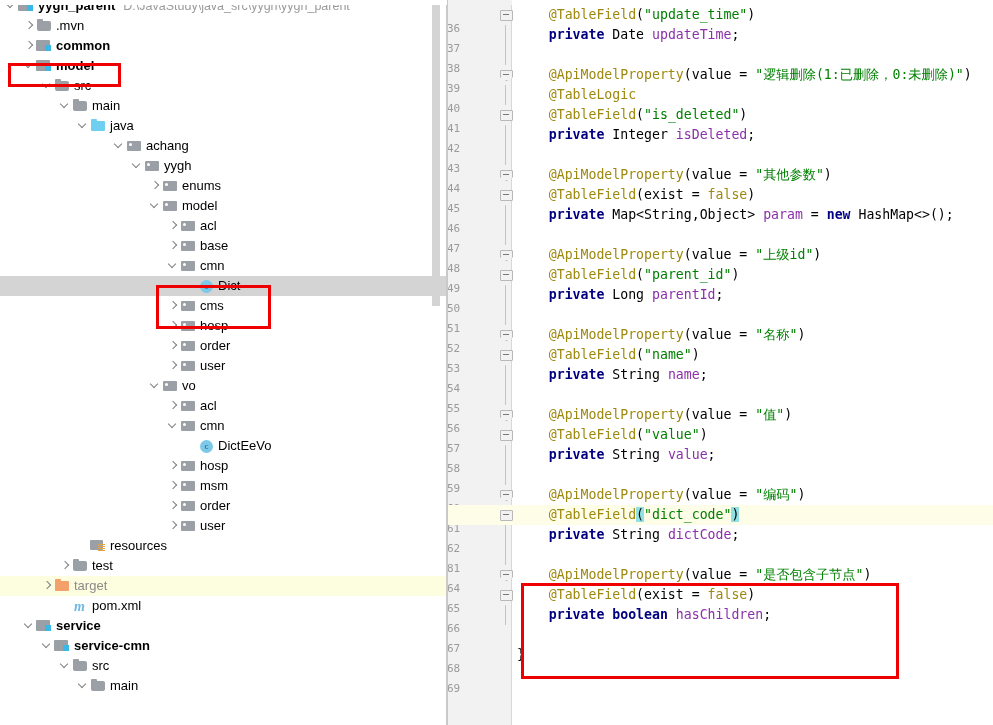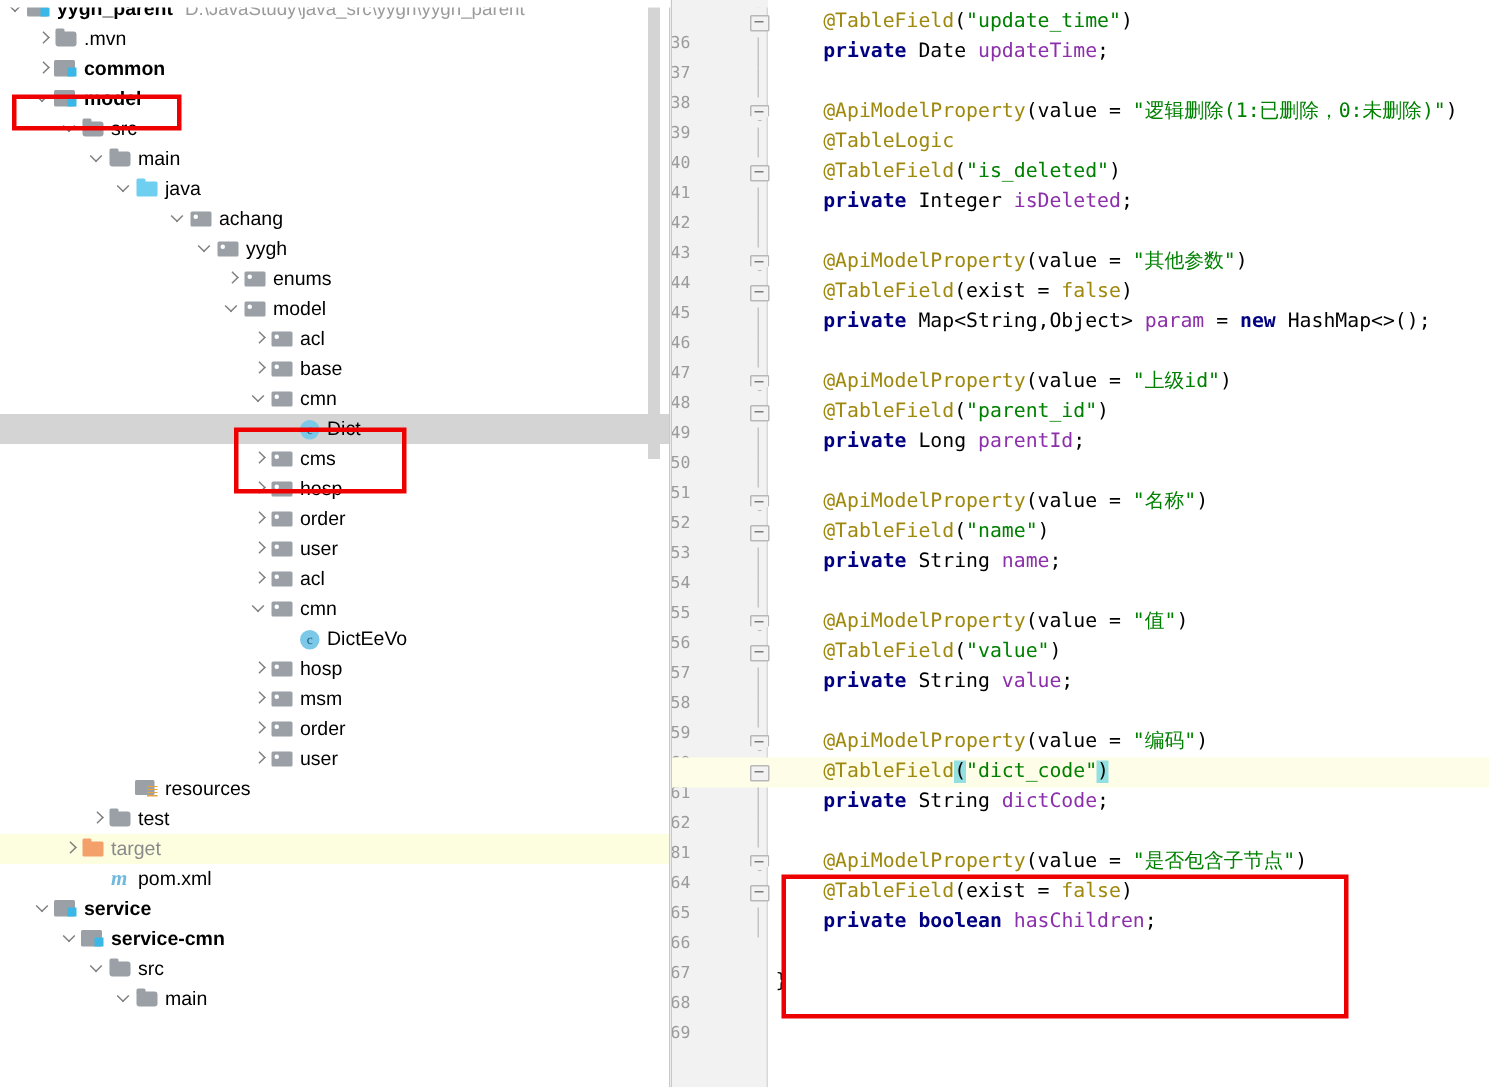--- a/index.html
+++ b/index.html
@@ -450,20 +450,26 @@
           <div style="flex: 0 0 168px; height: 20px;"></div>
           <div class="twist right"></div>
           <div class="ticon ic-package"></div>
           <span class="tlabel">order</span>
         </div>
         <div class="trow">
           <div style="flex: 0 0 168px; height: 20px;"></div>
           <div class="twist right"></div>
           <div class="ticon ic-package"></div>
           <span class="tlabel">user</span>
+        </div>
+        <div class="trow">
+          <div style="flex: 0 0 150px; height: 20px;"></div>
+          <div class="twist down"></div>
+          <div class="ticon ic-package"></div>
+          <span class="tlabel">vo</span>
         </div>
         <div class="trow">
           <div style="flex: 0 0 168px; height: 20px;"></div>
           <div class="twist right"></div>
           <div class="ticon ic-package"></div>
           <span class="tlabel">acl</span>
         </div>
         <div class="trow">
           <div style="flex: 0 0 168px; height: 20px;"></div>
           <div class="twist down"></div>

